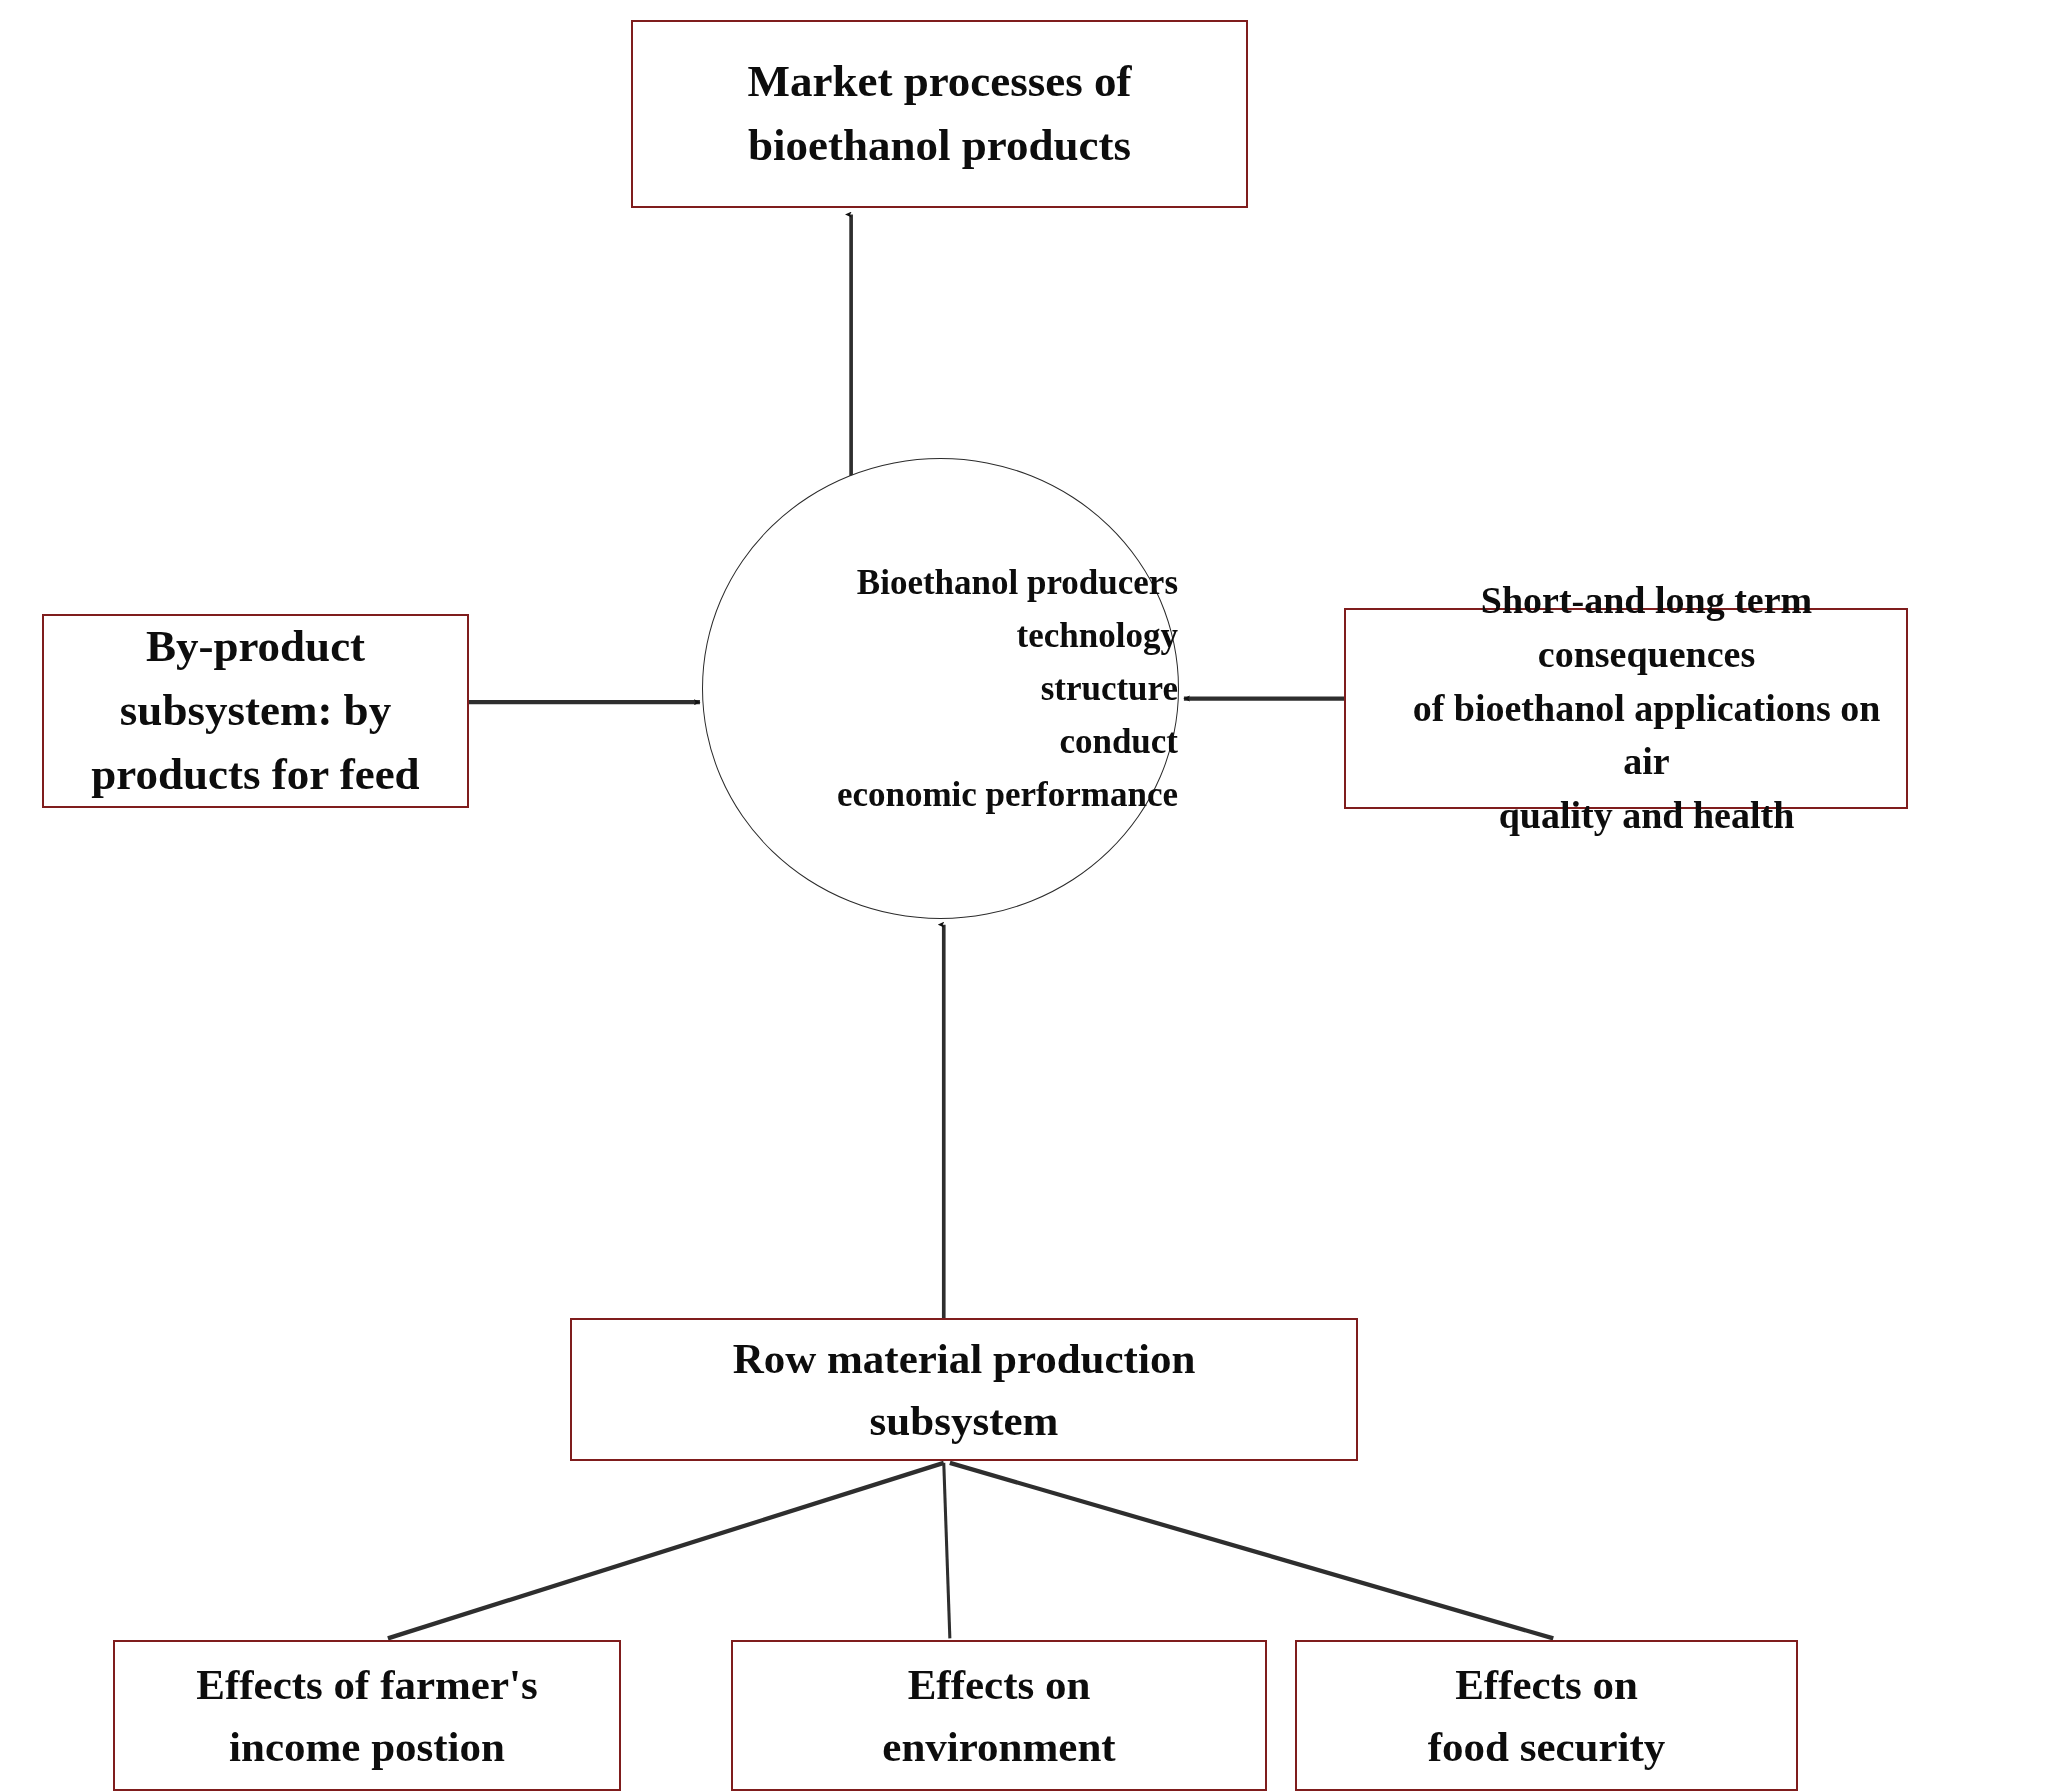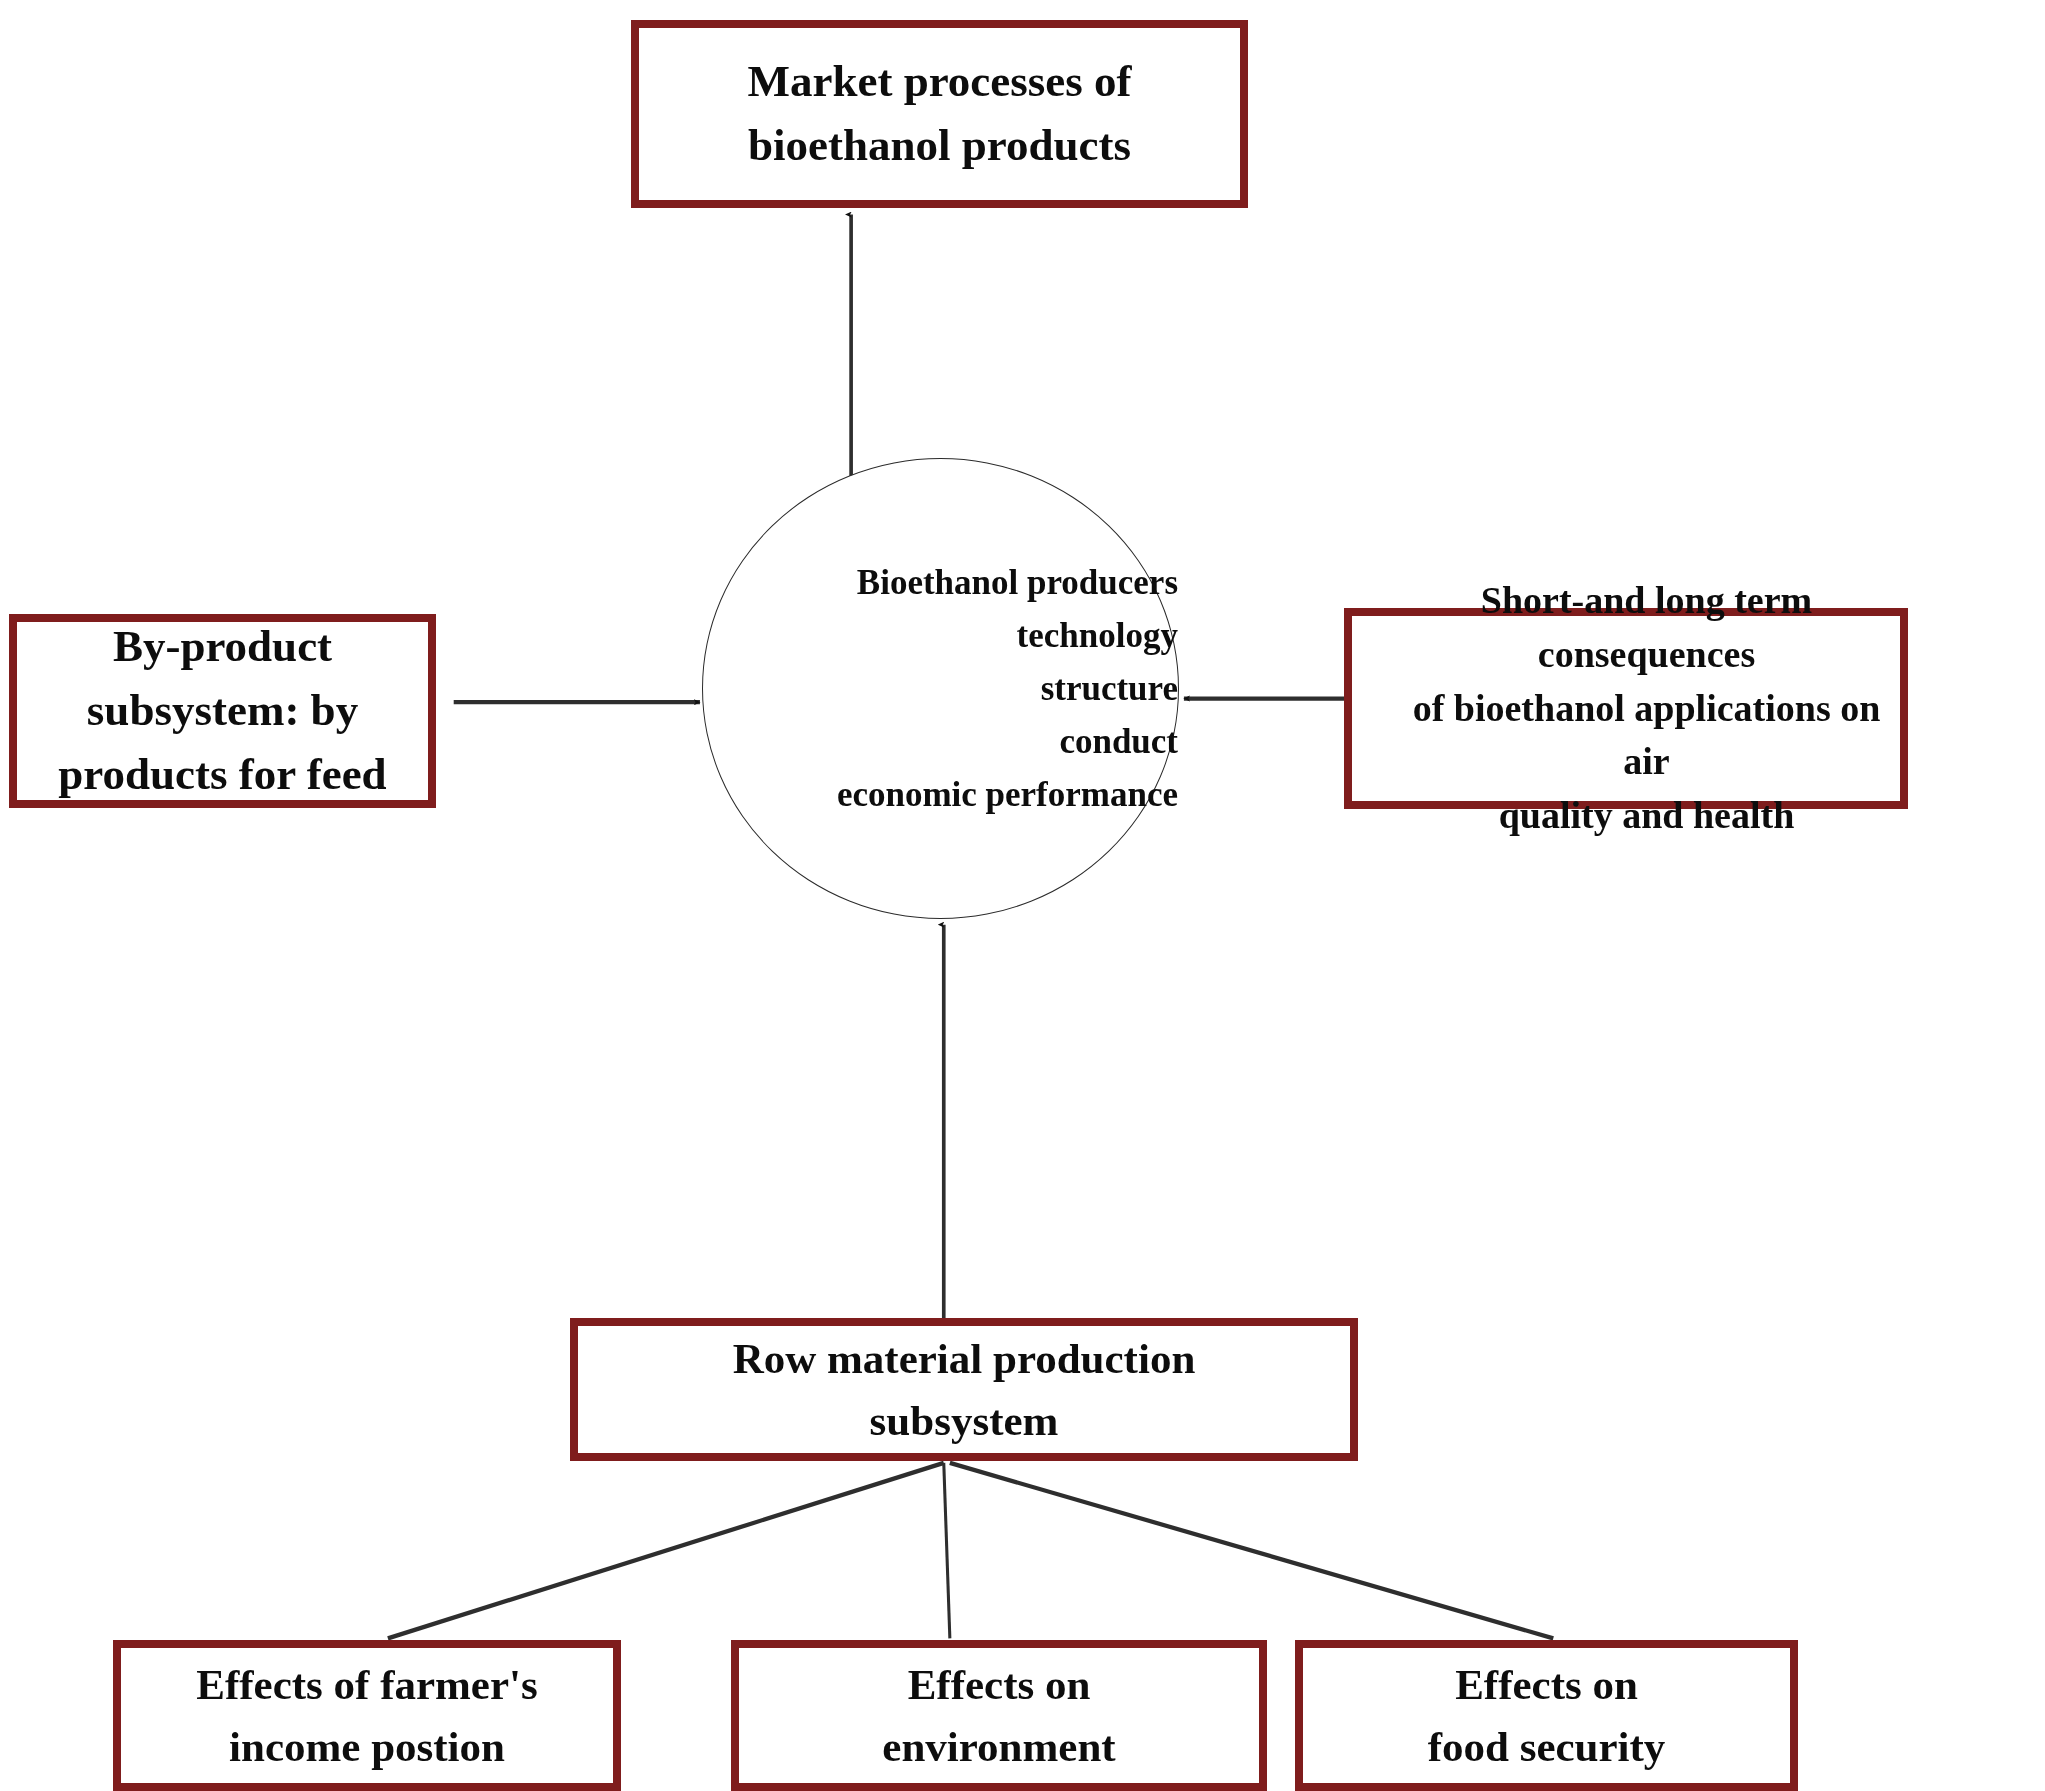--- a/index.html
+++ b/index.html
@@ -21,21 +21,21 @@
     left: 0;
     top: 0;
     width: 2046px;
     height: 1792px;
     pointer-events: none;
   }
   .node {
     position: absolute;
     box-sizing: border-box;
     background: #ffffff;
-    border: 8px solid #7f1d1d;
+    border: 2px solid #7f1d1d;
     display: flex;
     align-items: center;
     justify-content: center;
     text-align: center;
     color: #0d0d0d;
     font-weight: bold;
     line-height: 1.42;
     z-index: 3;
   }
   .node .txt {
@@ -60,21 +60,21 @@
   }
   .circle-node .txt {
     display: block;
     width: 104%;
     white-space: pre-line;
     text-align: right;
   }
 
   
   #node-market      { left: 631px; top: 19.5px;   width: 617px; height: 188px; font-size: 45px; }
-  #node-byproduct   { left: 9px;   top: 614px; width: 427px;  height: 194px; font-size: 45px; }
+  #node-byproduct   { left: 42px;   top: 614px; width: 427px;  height: 194px; font-size: 45px; }
   #node-center      { left: 702px; top: 458px;  width: 477px;  height: 461px; font-size: 35px; }
   #node-consequence { left: 1344px; top: 608px;  width: 564px; height: 201px; font-size: 38px; padding-left: 41px; }
   #node-rowmaterial { left: 570px;  top: 1318px; width: 788px; height: 143px; font-size: 43px; }
   #node-farmer      { left: 113px;  top: 1640px; width: 508px;  height: 151px; font-size: 43px; }
   #node-environment { left: 731px; top: 1640px; width: 536px;  height: 151px; font-size: 43px; }
   #node-foodsec     { left: 1295px; top: 1640px; width: 503px;  height: 151px; font-size: 43px; }
 </style>
 </head>
 <body>
 

